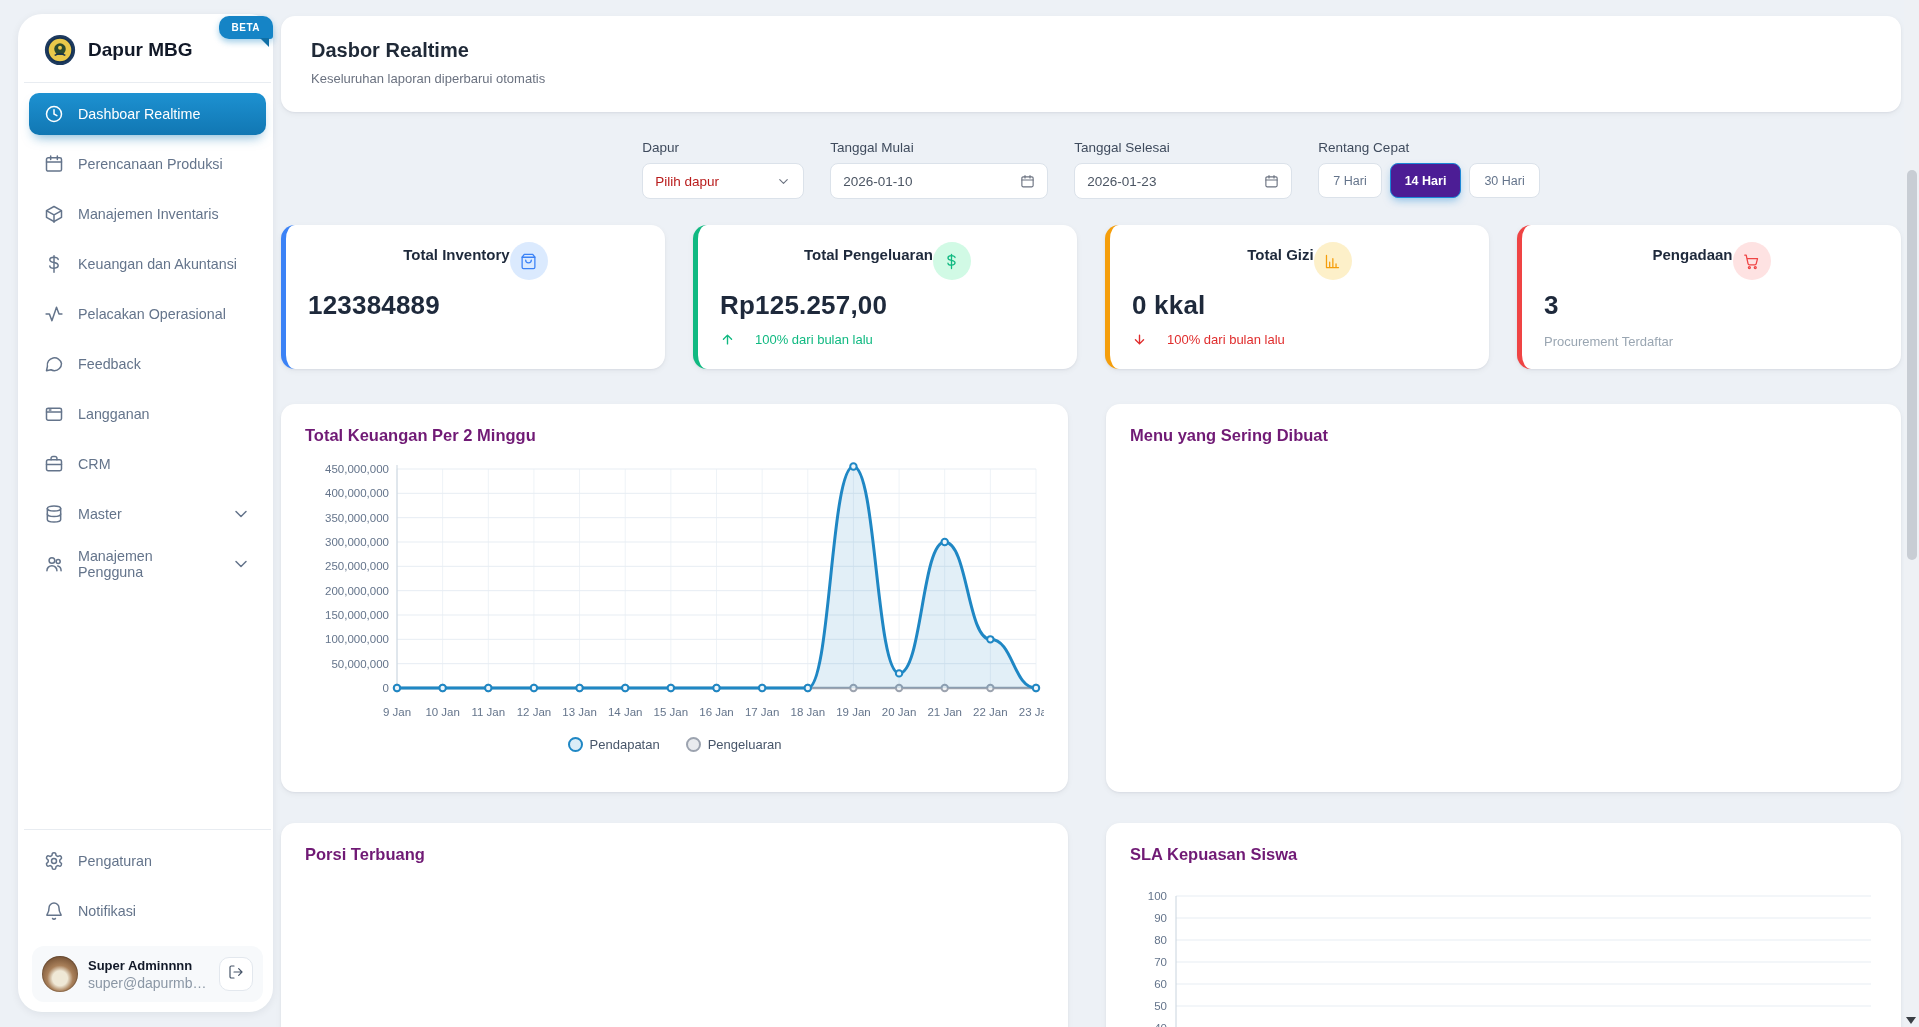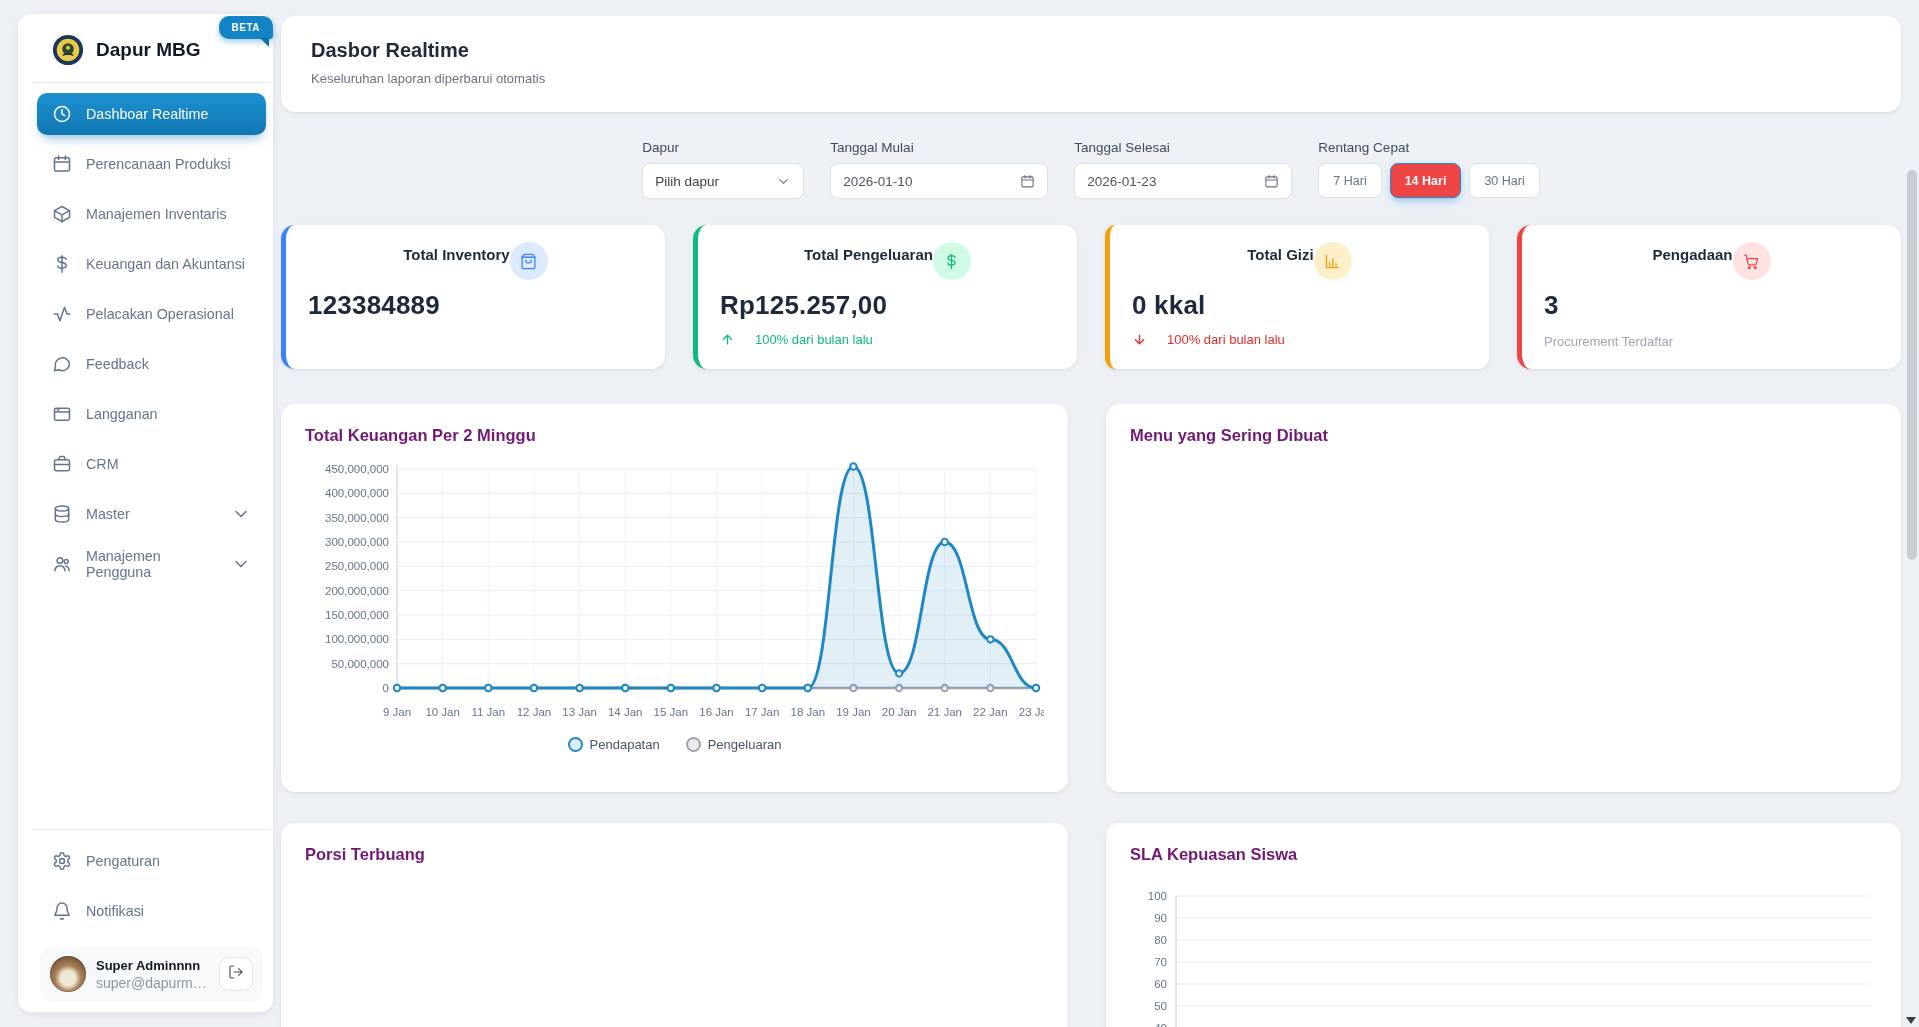--- a/index.html
+++ b/index.html
@@ -1,22 +1,22 @@
 <!DOCTYPE html>
 <html><head>
 <meta charset="utf-8">
 <style>
   *{box-sizing:border-box;margin:0;padding:0}
   html,body{width:1919px;height:1027px}
   body{position:relative;overflow:hidden;background:#edf1f6;font-family:"Liberation Sans",sans-serif;color:#1f2937}
   .card{background:#fff;border-radius:14px;box-shadow:0 1px 2px rgba(16,24,40,.05),0 2px 6px rgba(16,24,40,.05)}
 
   
-  #sidebar{position:absolute;left:18px;top:14px;width:255px;height:998px;background:#fff;border-radius:13px;
-    box-shadow:0 2px 8px rgba(16,24,40,.07);display:flex;flex-direction:column;padding:0 0 10px 12px}
+  #sidebar{position:absolute;left:18px;top:14px;width:255px;height:998px;background:#fff;border-radius:24px;
+    box-shadow:0 2px 8px rgba(16,24,40,.07);display:flex;flex-direction:column;padding:0 0 10px 4px}
   .beta{position:absolute;top:2px;right:0px;background:#1584c6;color:#fff;font-size:10px;font-weight:800;
     letter-spacing:.5px;padding:6px 13px;border-radius:10px 10px 3px 10px;box-shadow:0 3px 6px rgba(21,132,198,.4)}
   .beta::after{content:"";position:absolute;right:4px;bottom:-8px;border-top:9px solid #0f6fa6;border-left:9px solid transparent}
   .logo-row{display:flex;align-items:center;gap:12px;padding:20px 20px 16px 22px}
   .logo-emblem{width:32px;height:32px;flex:0 0 32px}
   .logo-name{font-size:19px;font-weight:800;color:#111827}
   .side-divider{height:1px;background:#e8ecf1;margin:0 2px}
   #nav-list{padding:10px 7px 0 7px}
   .nav-item{display:flex;align-items:center;gap:14px;height:42px;padding:0 15px;border-radius:10px;margin-bottom:8px;
     color:#64748b;font-size:14.3px;cursor:pointer}
@@ -45,26 +45,26 @@
   .page-title{font-size:20px;font-weight:800;color:#1f2937}
   .page-subtitle{font-size:13px;color:#6b7280;margin-top:9px}
 
   .filter-row{margin-top:28px;display:flex;justify-content:center;align-items:flex-start;gap:26px}
   .filter-group{display:flex;flex-direction:column}
   .filter-label{font-size:13.5px;color:#3f4b5d;margin-bottom:8px}
   .control{height:36px;background:#fff;border:1px solid #dbe2ea;border-radius:8px;display:flex;align-items:center;
     padding:0 12px;font-size:13.5px;color:#5b6775;cursor:pointer}
   .control .icon{display:inline-flex;color:#6b7280}
   .control .icon svg{width:15px;height:15px}
-  .select-control{width:162px;justify-content:space-between;color:#404040}
+  .select-control{width:162px;justify-content:space-between;color:#b91c1c}
   .date-control{width:218px;justify-content:space-between;color:#4b5563}
   .quick-btns{display:flex;gap:8px}
   .quick-btn{height:35px;padding:0 14px;border-radius:8px;border:1px solid #dbe2ea;background:#fff;color:#64748b;
     font-size:12.5px;display:flex;align-items:center;cursor:pointer}
-  .quick-btn.active{background:#ef4444;border-color:#1b87d6;color:#fff;font-weight:700;
+  .quick-btn.active{background:#4c1d95;border-color:#1b87d6;color:#fff;font-weight:700;
     box-shadow:0 4px 8px -2px rgba(27,135,214,.5)}
 
   .stats-grid{margin-top:26px;display:grid;grid-template-columns:repeat(4,1fr);gap:28px}
   .stat-card{height:144px;padding:17px 22px;border-left:5px solid #3b82f6;position:relative}
   .stat-top{display:flex;align-items:flex-start;justify-content:center}
   .stat-title{font-size:15px;font-weight:700;color:#1e293b;padding-top:4px}
   .stat-icon{width:38px;height:38px;border-radius:50%;display:flex;align-items:center;justify-content:center}
   .stat-icon svg{width:17px;height:17px}
   .stat-value{font-size:26px;font-weight:800;color:#1e293b;margin-top:10px;letter-spacing:.2px}
   .stat-delta{display:flex;align-items:center;gap:20px;font-size:13px;margin-top:11px}
@@ -336,21 +336,21 @@
         <div class="stat-value">Rp125.257,00</div>
         <div class="stat-delta" style="color: rgb(16, 185, 129);">
           <span class="icon">
             <svg viewBox="0 0 24 24" fill="none" stroke="currentColor" stroke-width="2.2" stroke-linecap="round" stroke-linejoin="round">
               <path d="M12 19V5M5.5 11.5 12 5l6.5 6.5"></path>
             </svg>
           </span>
           <span>100% dari bulan lalu</span>
         </div>
       </div>
-      <div class="card stat-card" style="border-left-color: rgb(245, 158, 11); border-radius: 11px;">
+      <div class="card stat-card" style="border-left-color: rgb(245, 158, 11);">
         <div class="stat-top">
           <span class="stat-title">Total Gizi</span>
           <span class="stat-icon" style="background: rgb(253, 240, 201); color: rgb(245, 158, 11);">
             <svg viewBox="0 0 24 24" fill="none" stroke="currentColor" stroke-width="1.8" stroke-linecap="round" stroke-linejoin="round">
               <path d="M3.5 3.5v17h17"></path>
               <path d="M8 20v-7M12.5 20V8M17 20v-4.5"></path>
             </svg>
           </span>
         </div>
         <div class="stat-value">0 kkal</div>

